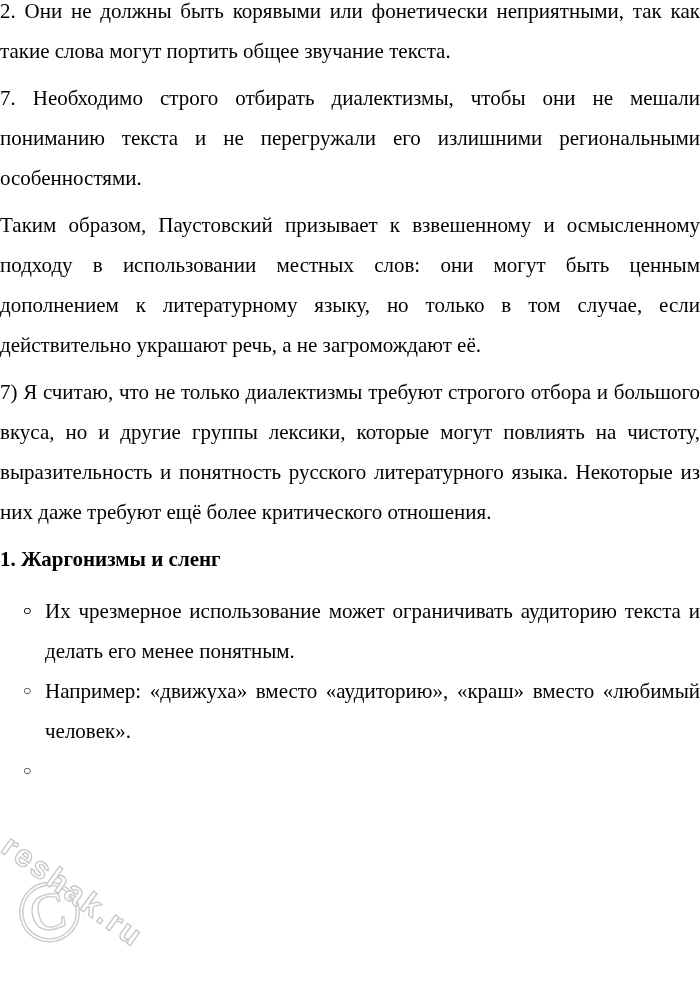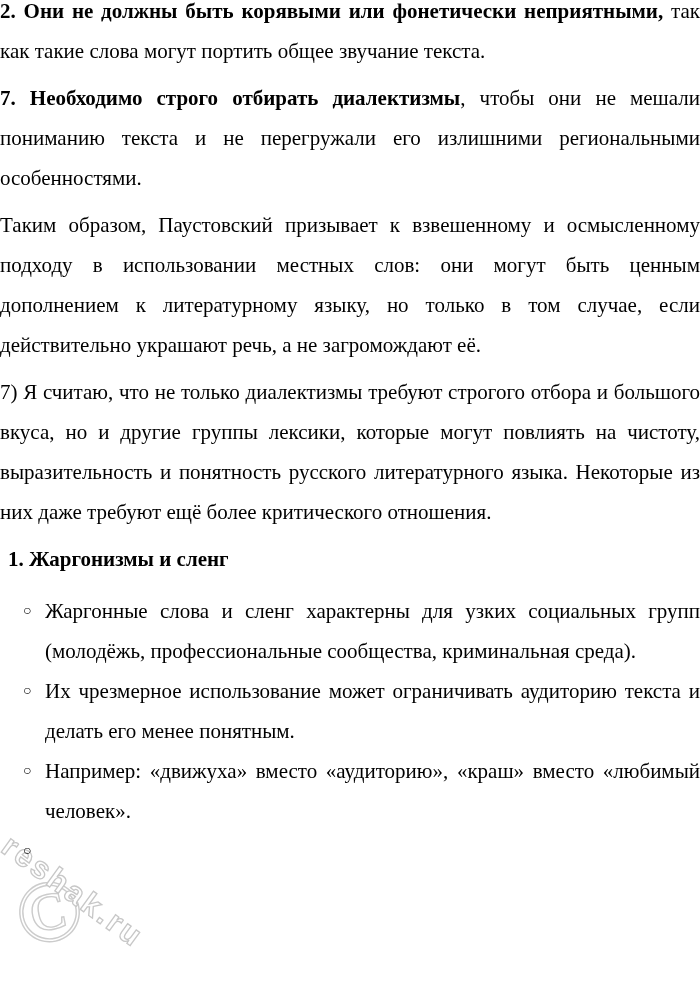--- a/index.html
+++ b/index.html
@@ -16,24 +16,24 @@
   .content {
     position: relative;
     z-index: 1;
     margin-top: -9px;
   }
   .content p {
     margin: 0 0 7px 0;
     text-align: justify;
     line-height: 40px;
   }
-  .b { font-weight: bold; }
+  .b { font-weight: normal; }
   .i { }
   h2.heading {
-    margin: 0 0 12px 8px;
+    margin: 0 0 12px 0;
     font-size: 21px;
     font-weight: bold;
     line-height: 40px;
   }
   .blist { margin: 0; padding: 0; list-style: none; }
   .li {
     position: relative;
     padding-left: 45px;
     text-align: justify;
     line-height: 40px;
@@ -100,21 +100,21 @@
 
     <p><span>Таким образом, Паустовский призывает к взвешенному и осмысленному подходу в использовании местных слов: они могут быть ценным дополнением к литературному языку, но только в том случае, если действительно украшают речь, а не загромождают её.</span></p>
 
     <p><span>7) Я считаю, что не только диалектизмы требуют строгого отбора и большого вкуса, но и другие группы лексики, которые могут повлиять на чистоту, выразительность и понятность русского литературного языка. Некоторые из них даже требуют ещё более критического отношения.</span></p>
 
     <h2 class="heading">1. Жаргонизмы и сленг</h2>
 
     <div class="blist">
 
       <div class="li">
-        <span class="marker">○</span><span>Жаргонные слова и сленг характерны для узких социальных групп (молодёжь, профессиональные сообщества, криминальная среда).</span>
+        <span class="marker">○</span>
       </div>
 
       <div class="li">
         <span class="marker">○</span><span>Их чрезмерное использование может ограничивать аудиторию текста и делать его менее понятным.</span>
       </div>
 
       <div class="li">
         <span class="marker">○</span><span>Например: </span><span class="i">«движуха»</span><span> вместо «аудиторию», </span><span class="i">«краш»</span><span> вместо «любимый человек».</span>
       </div>
 

